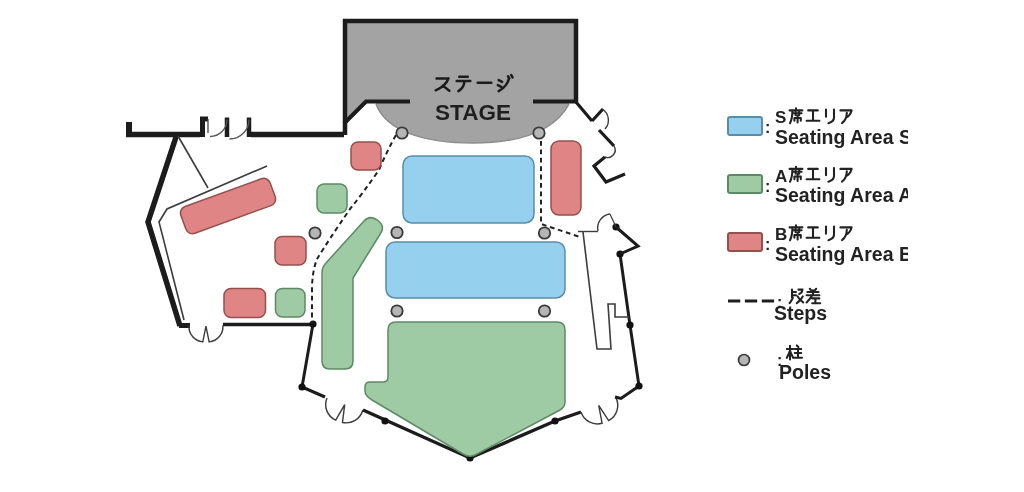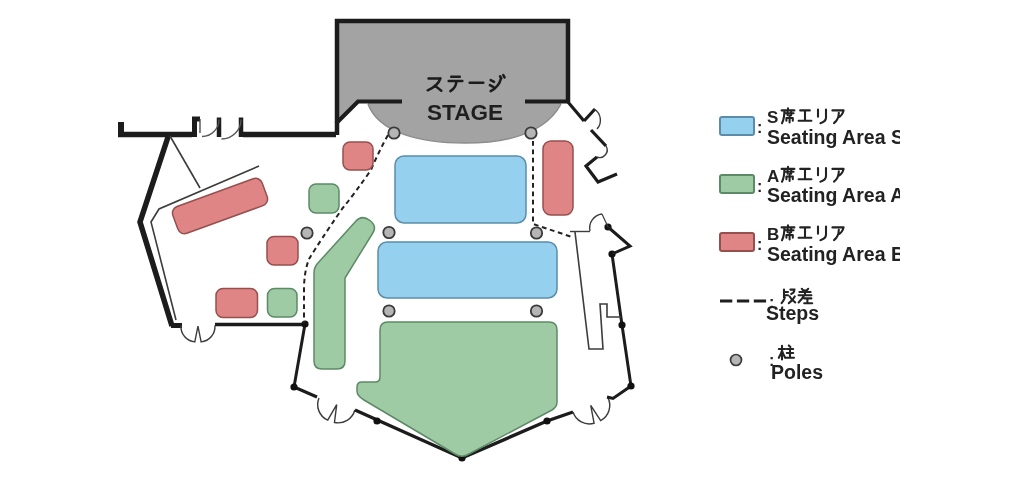--- a/index.html
+++ b/index.html
@@ -1,17 +1,17 @@
 <!DOCTYPE html>
 <html><head>
 <meta charset="utf-8">
 <style>
 html,body{margin:0;padding:0;background:#ffffff;}
 #wrap{position:relative;width:900px;height:492px;overflow:hidden;background:#ffffff;
-font-family:"Liberation Sans", sans-serif;}
+font-family:"Liberation Sans", sans-serif;margin-left:8px;}
 svg text{font-family:"Liberation Sans", sans-serif;}
 </style>
 </head>
 <body>
 
 <div id="wrap">
 <svg width="1024" height="492" viewBox="0 0 1024 492">
 <defs>
 
 <g id="g-su" fill="none">

